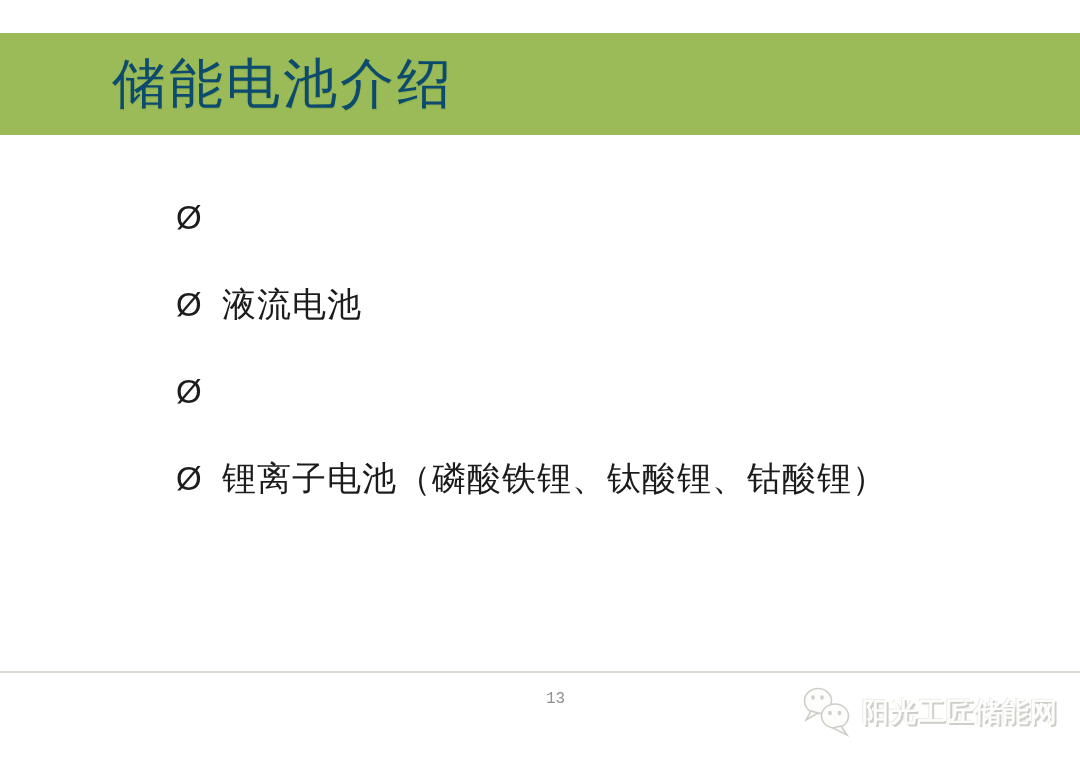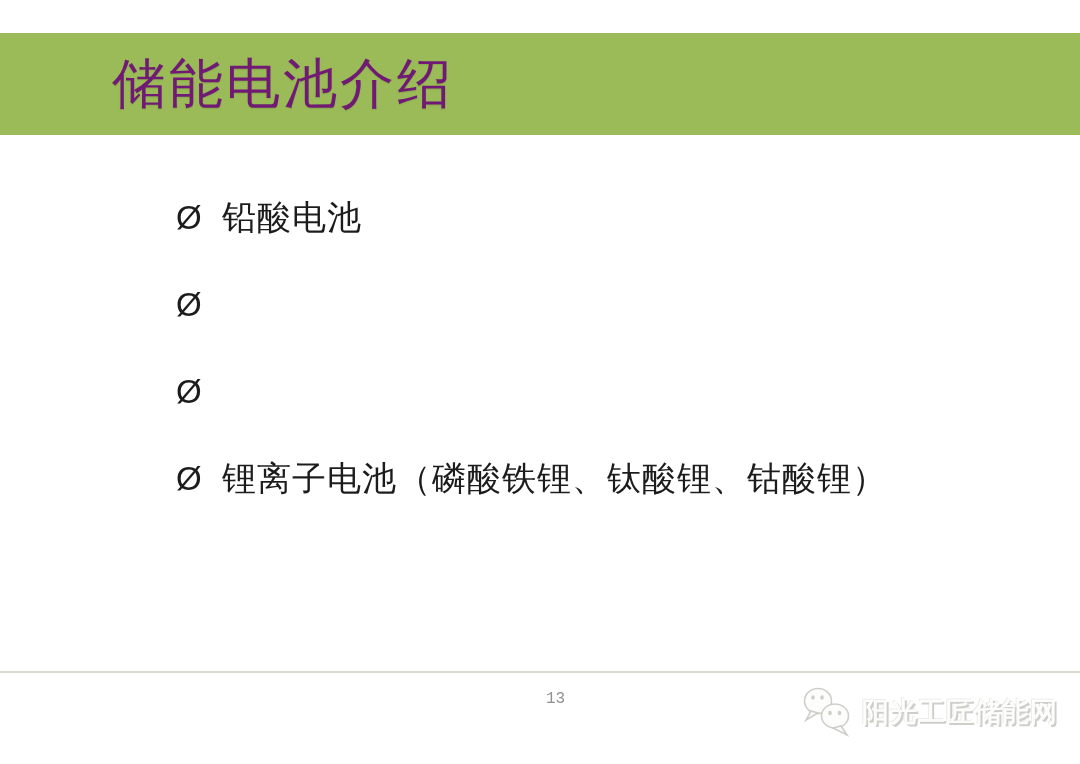--- a/index.html
+++ b/index.html
@@ -20,21 +20,21 @@
     top: 33px;
     height: 102px;
     background: #9ABB57;
     display: flex;
     align-items: center;
     padding-left: 112px;
   }
   .title-bar .title {
     font-size: 54px;
     letter-spacing: 3px;
-    color: #701a75;
+    color: #0c4a6e;
     font-weight: 400;
     line-height: 1;
     text-shadow: 0 1px 1px rgba(90,120,40,0.25);
   }
 
   
   .bullet-list {
     position: absolute;
     left: 176px;
     top: 196px;
@@ -102,24 +102,24 @@
 </head>
 <body>
 
 <header class="title-bar">
   <h1 class="title">储能电池介绍</h1>
 </header>
 
 <main class="bullet-list">
   <div class="bullet-item">
     <span class="bullet-marker">Ø</span>
-    <span class="bullet-text">铅酸电池</span>
   </div>
   <div class="bullet-item">
     <span class="bullet-marker">Ø</span>
+    <span class="bullet-text">液流电池</span>
   </div>
   <div class="bullet-item">
     <span class="bullet-marker">Ø</span>
   </div>
   <div class="bullet-item">
     <span class="bullet-marker">Ø</span>
     <span class="bullet-text">锂离子电池（磷酸铁锂、钛酸锂、钴酸锂）</span>
   </div>
 </main>
 

